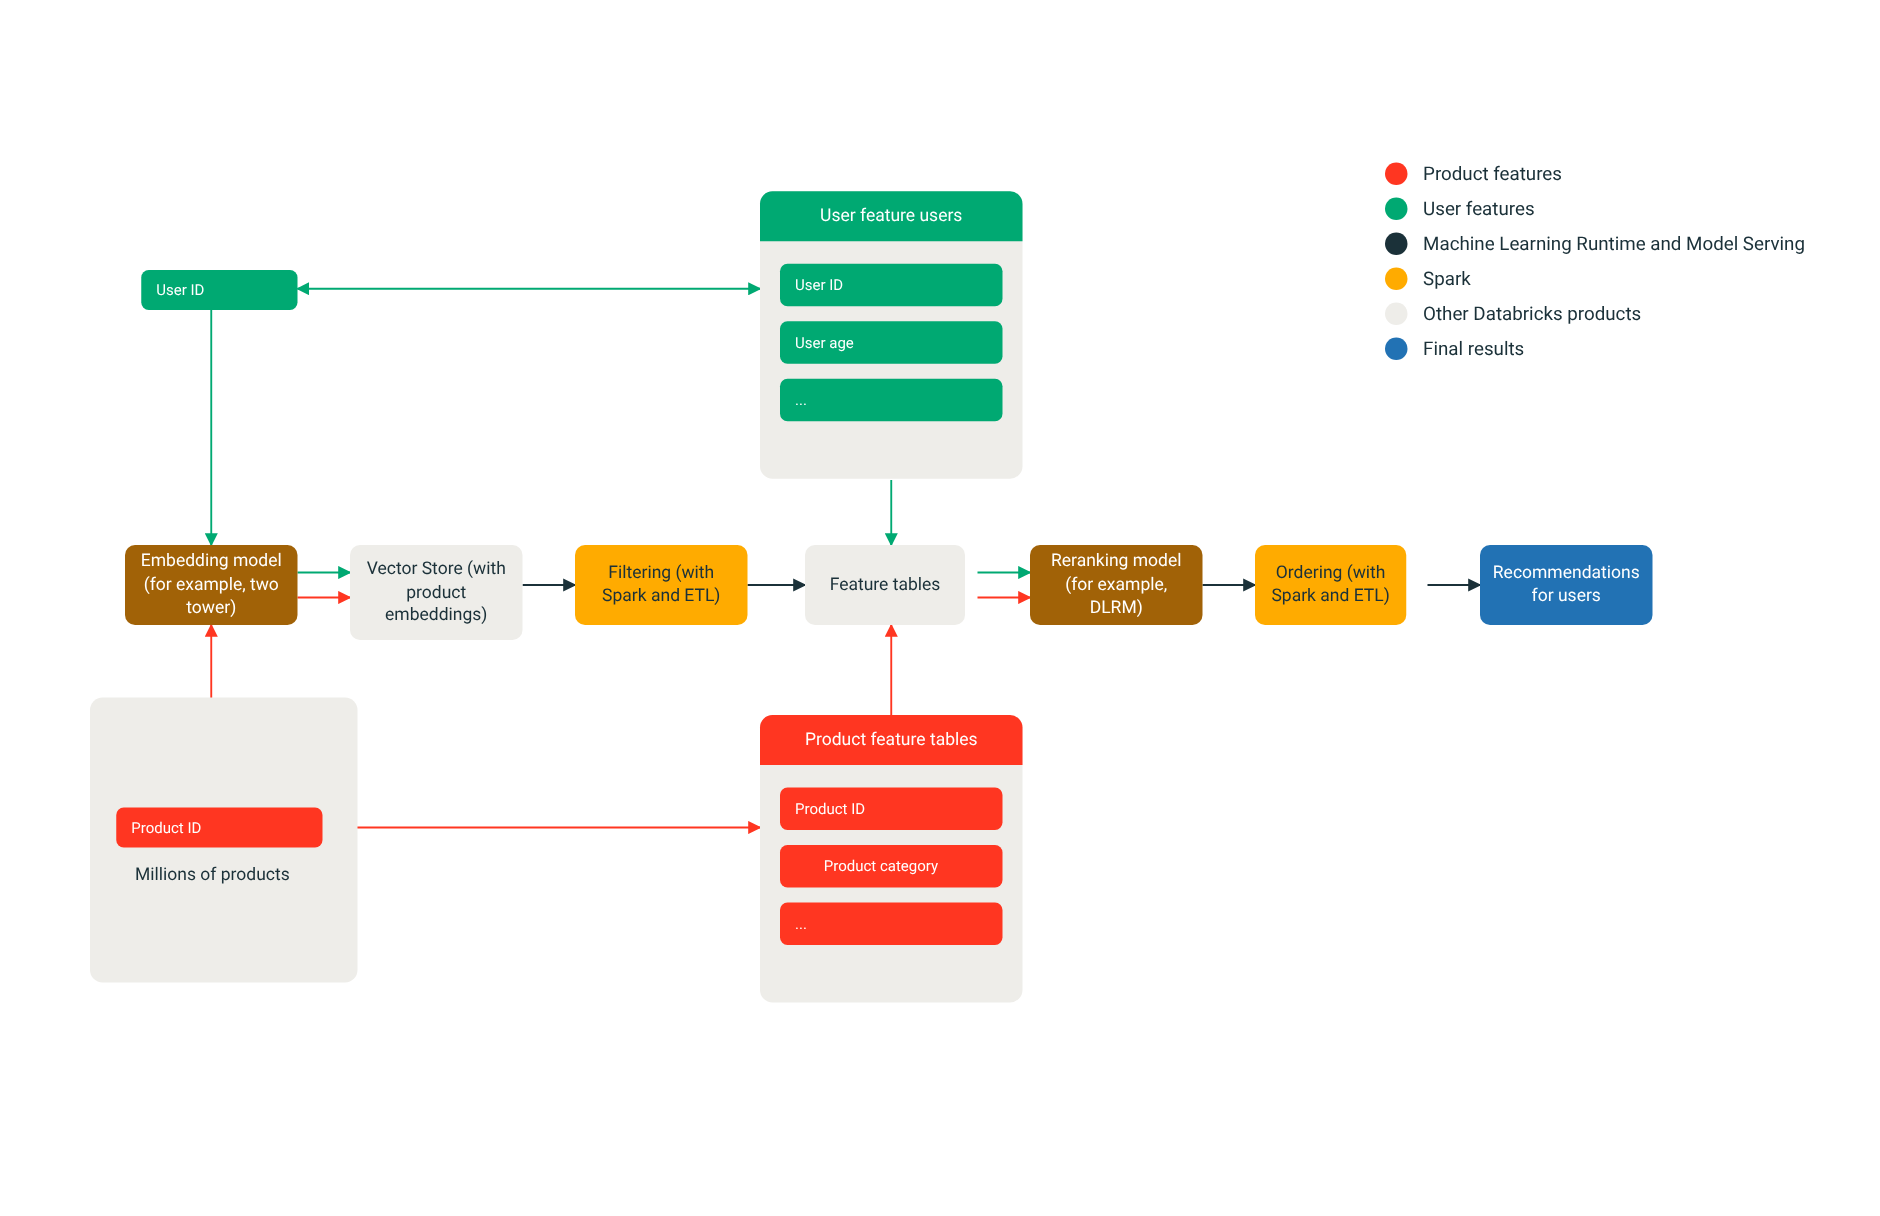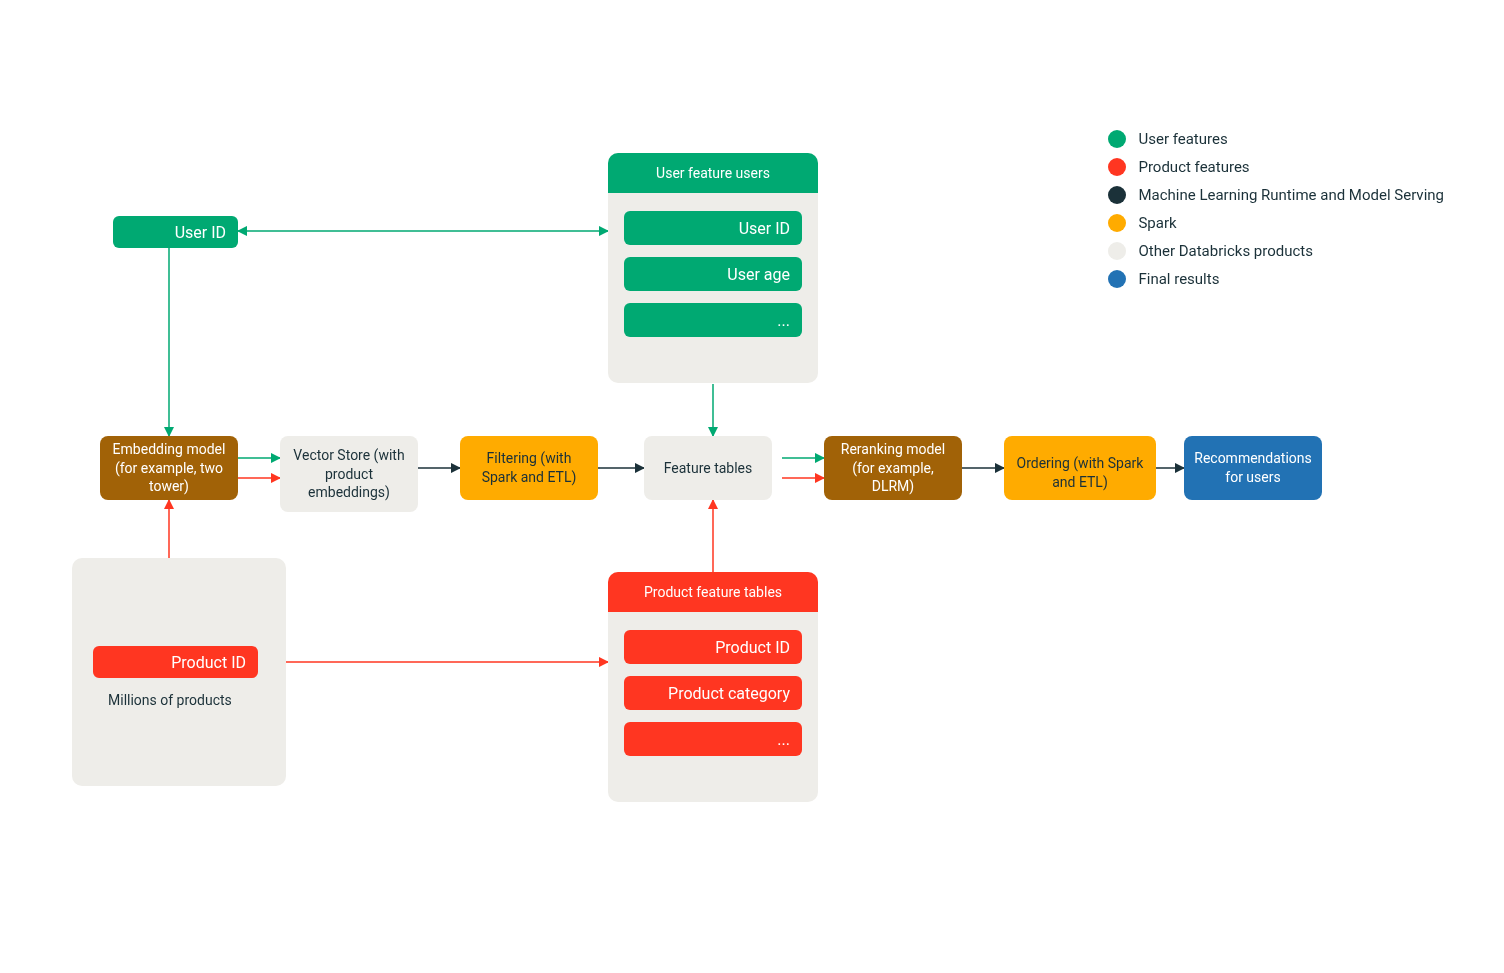--- a/index.html
+++ b/index.html
@@ -20,25 +20,25 @@
     justify-content: center;
     text-align: center;
     padding: 8px 12px;
     line-height: 1.35;
   }
   .pill {
     position: absolute;
     border-radius: 6px;
     display: flex;
     align-items: center;
-    justify-content: flex-end;
+    justify-content: flex-start;
     text-align: center;
     padding: 8px 12px;
     color: #fff;
-    font-size: 16px;
+    font-size: 12px;
   }
   .panel {
     position: absolute;
     background: #eeede9;
     border-radius: 10px;
   }
   .panel-header {
     border-top-left-radius: 10px;
     border-top-right-radius: 10px;
     color: #fff;
@@ -119,26 +119,26 @@
   <line x1="782" y1="458" x2="824" y2="458" stroke="#00a972" stroke-width="1.5" marker-end="url(#arr-green)"></line>
   <line x1="782" y1="478" x2="824" y2="478" stroke="#ff3621" stroke-width="1.5" marker-end="url(#arr-red)"></line>
 
   <line x1="962" y1="468" x2="1004" y2="468" stroke="#1b3139" stroke-width="1.5" marker-end="url(#arr-navy)"></line>
 
   <line x1="1142" y1="468" x2="1184" y2="468" stroke="#1b3139" stroke-width="1.5" marker-end="url(#arr-navy)"></line>
 </svg>
 
 <div class="legend">
   <div class="legend-item">
+    <span class="dot" style="background:#ff3621"></span>
+    <span>Product features</span>
+  </div>
+  <div class="legend-item">
     <span class="dot" style="background:#00a972"></span>
     <span>User features</span>
-  </div>
-  <div class="legend-item">
-    <span class="dot" style="background:#ff3621"></span>
-    <span>Product features</span>
   </div>
   <div class="legend-item">
     <span class="dot" style="background:#1b3139"></span>
     <span>Machine Learning Runtime and Model Serving</span>
   </div>
   <div class="legend-item">
     <span class="dot" style="background:#ffab00"></span>
     <span>Spark</span>
   </div>
   <div class="legend-item">
@@ -209,19 +209,19 @@
 </div>
 
 <div class="box gray" style="left:644px; top:436px; width:128px; height:64px;">
   <span>Feature tables</span>
 </div>
 
 <div class="box navy" style="left:824px; top:436px; width:138px; height:64px;">
   <span>Reranking model (for example, DLRM)</span>
 </div>
 
-<div class="box amber" style="left:1004px; top:436px; width:152px; height:64px;align-items:flex-end;">
+<div class="box amber" style="left:1004px; top:436px; width:121px; height:64px;">
   <span>Ordering (with Spark and ETL)</span>
 </div>
 
 <div class="box blue" style="left:1184px; top:436px; width:138px; height:64px;">
   <span>Recommendations for users</span>
 </div>
 
 </body></html>

